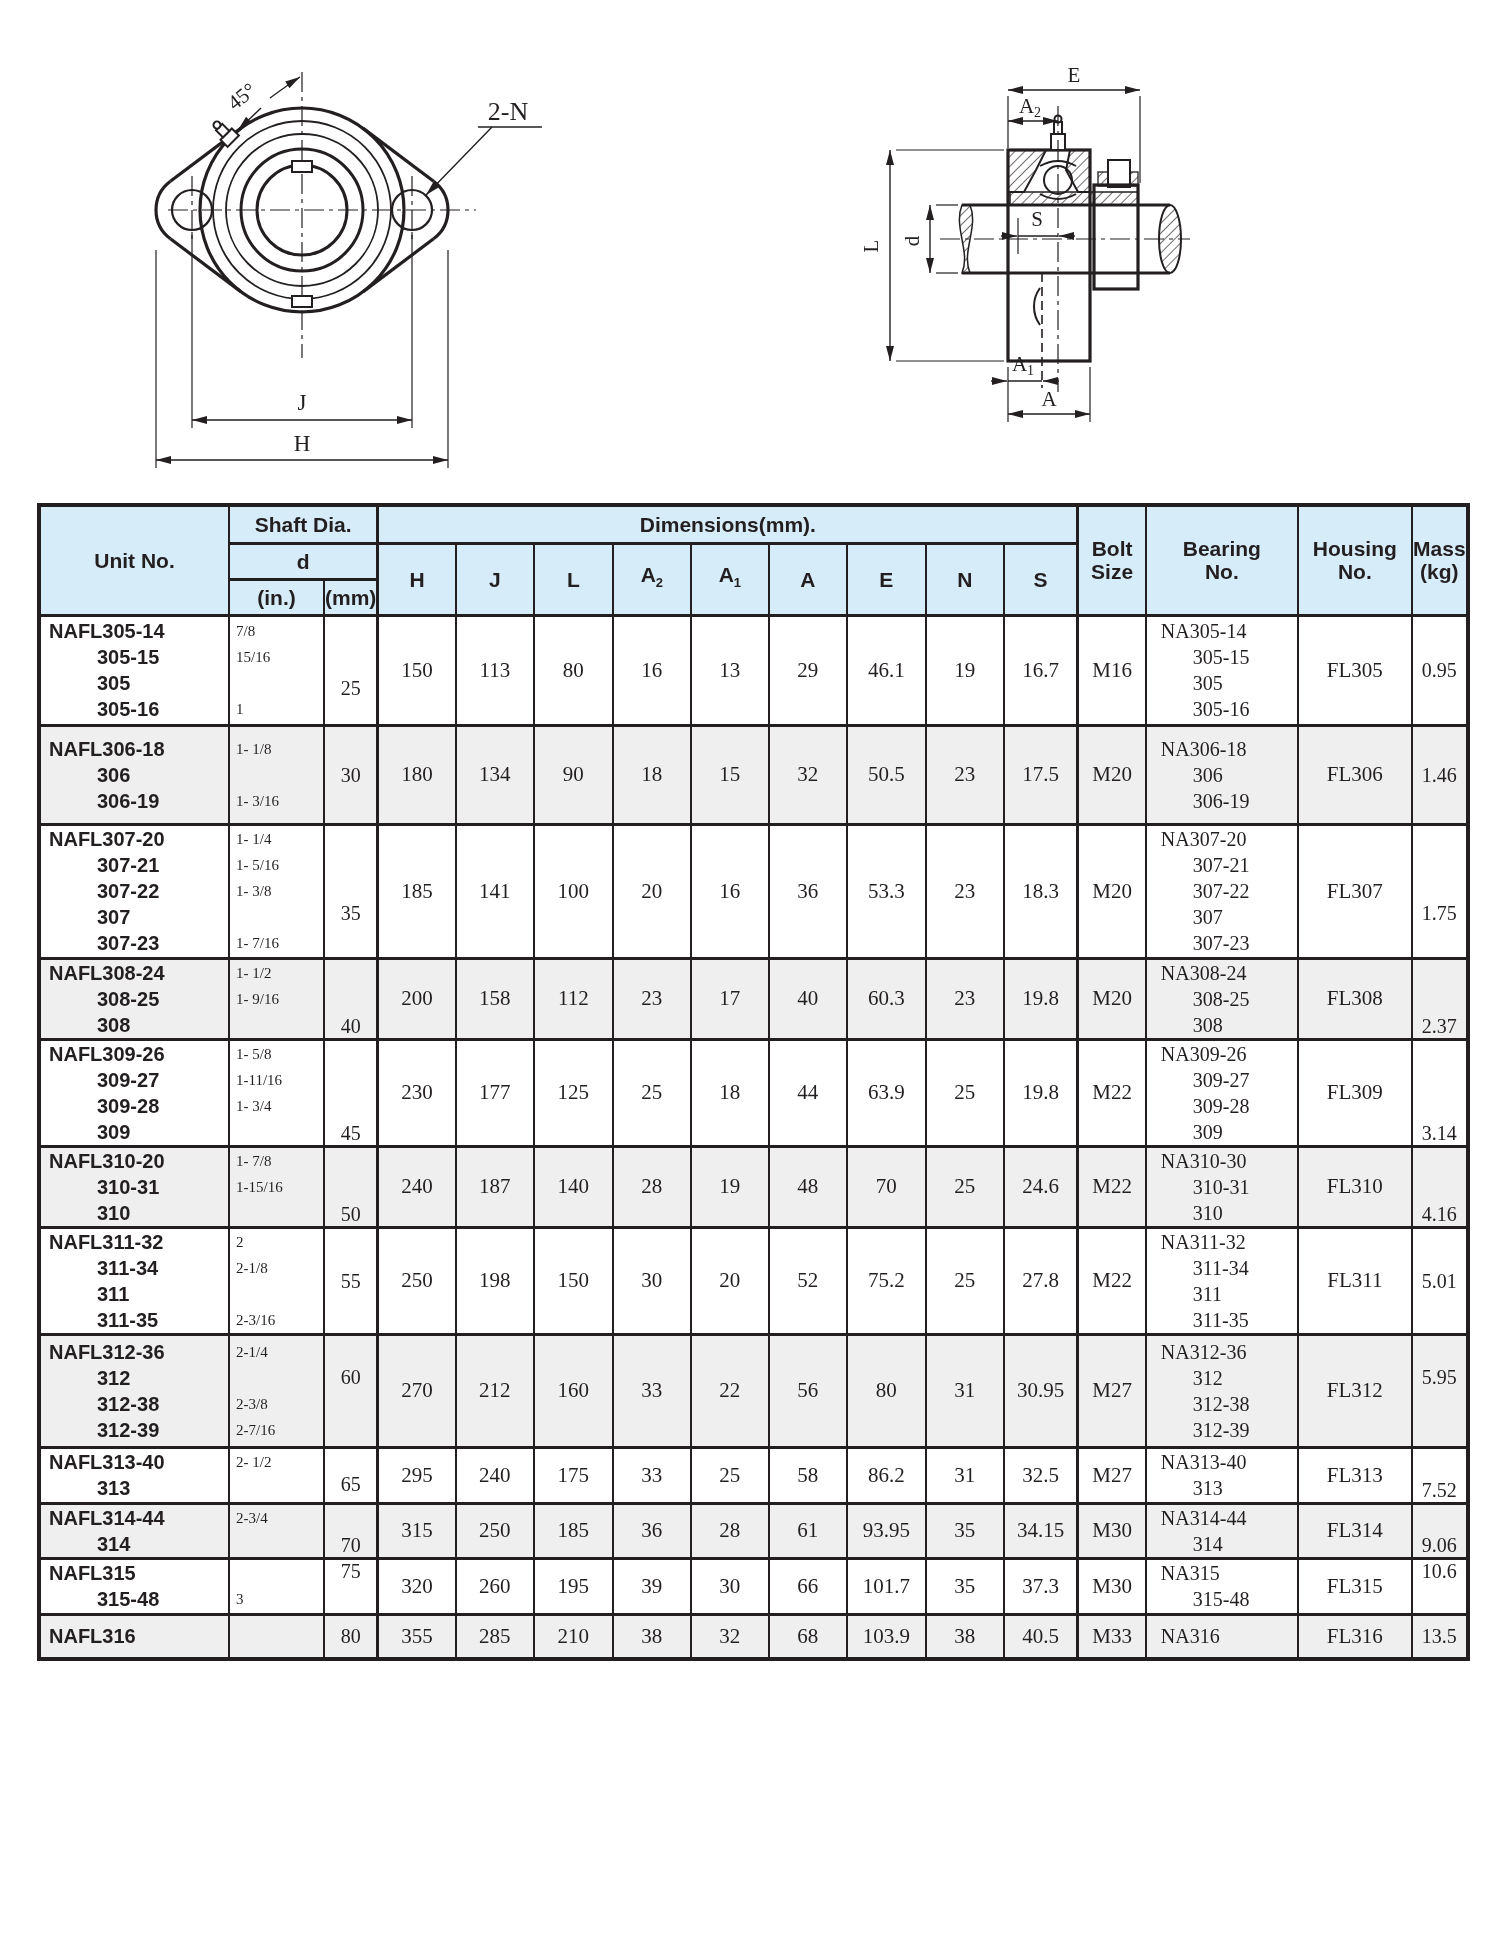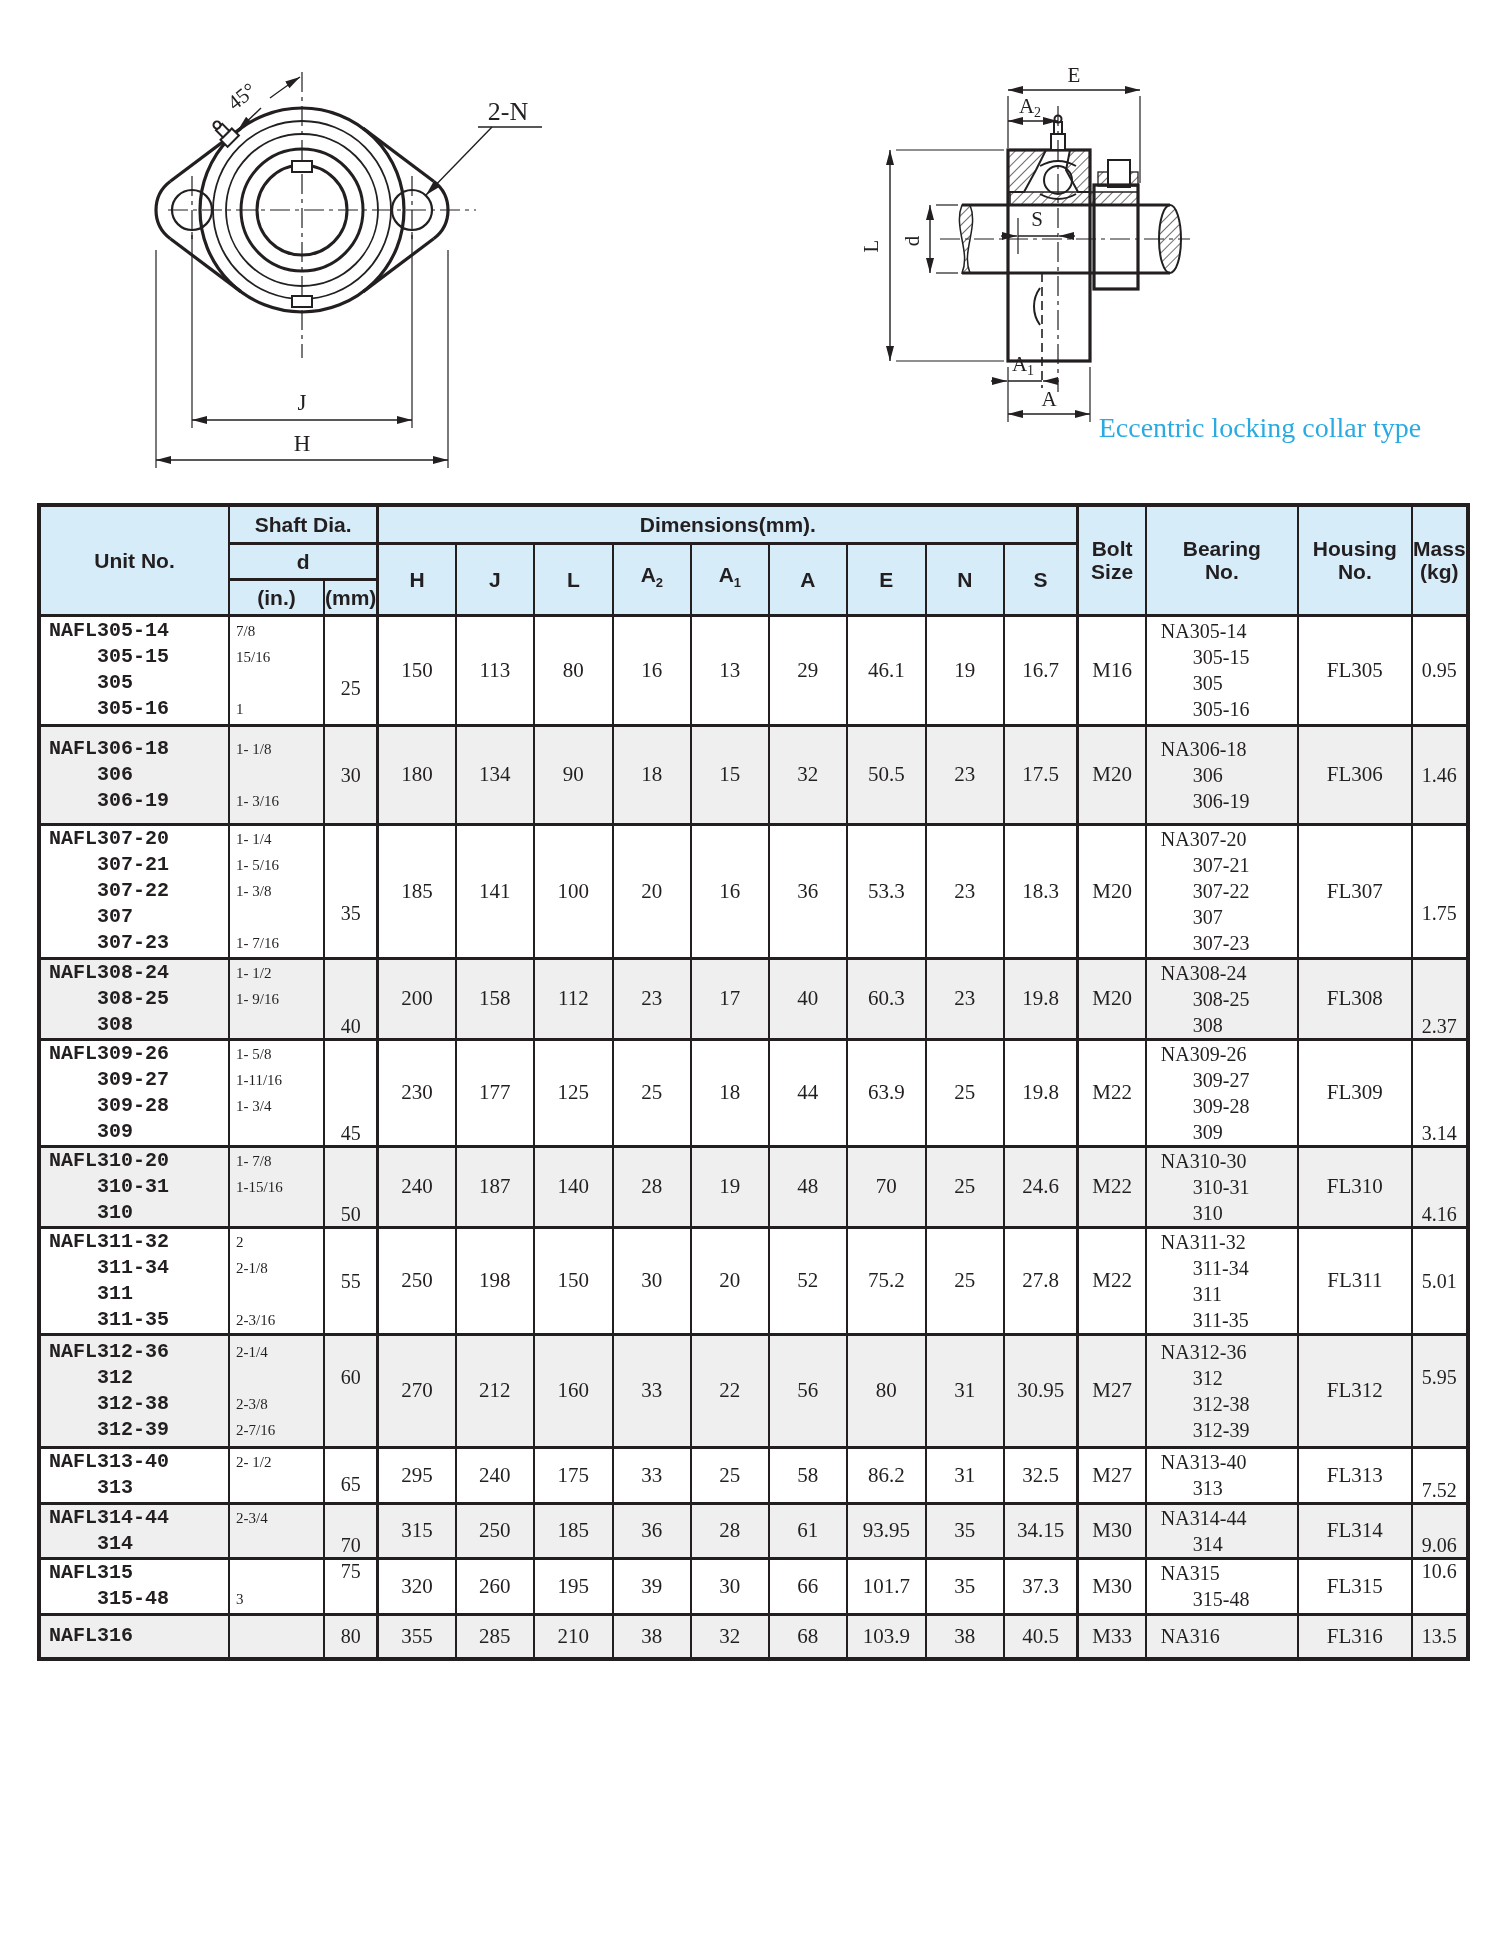--- a/index.html
+++ b/index.html
@@ -28,21 +28,21 @@
   table.spec{position:absolute;left:37px;top:503px;border-collapse:collapse;table-layout:fixed;border:4px solid var(--ink);background:#fff;}
   table.spec th,table.spec td{border-style:solid;border-color:var(--ink);border-width:3px 2px;padding:0;overflow:hidden;}
   table.spec thead th{background:var(--hdr);font-weight:bold;font-size:21px;line-height:23px;text-align:center;vertical-align:middle;}
   table.spec thead tr.h1{height:38px;} table.spec thead tr.h2{height:36px;} table.spec thead tr.h3{height:36px;}
   table.spec sub{font-size:13px;}
   .grp-l{border-left-width:3px !important;}
   tr.shaded td{background:var(--alt);}
   td{vertical-align:middle;}
   .lines{display:block;}
   .ln{height:26px;line-height:26px;white-space:pre;}
-  .td-unit{font-weight:bold;font-size:20px;text-align:left;font-family:Liberation Mono, monospace;}
+  .td-unit{font-weight:bold;font-size:20px;text-align:left;font-family:Liberation Sans, sans-serif;}
   .td-unit .ln{padding-left:8px;}
   .td-unit .ln.cont{padding-left:56px;}
   .td-in{font-family:"Liberation Serif","DejaVu Serif",serif;font-size:15px;text-align:left;}
   .td-in .ln{padding-left:6px;}
   .num{font-family:"Liberation Serif","DejaVu Serif",serif;font-size:21px;text-align:center;}
   .td-bearing{font-family:"Liberation Serif","DejaVu Serif",serif;font-size:20px;text-align:left;}
   .td-bearing .ln{padding-left:14px;}
   .td-bearing .ln.cont{padding-left:46px;}
   .td-pos{position:relative;}
   .posval{position:absolute;left:0;right:0;text-align:center;font-family:"Liberation Serif","DejaVu Serif",serif;font-size:20px;}
@@ -198,21 +198,20 @@
       <line class="dimline" x1="369" y1="341" x2="353" y2="341" marker-end="url(#arrS)"></line>
       <text class="dimtxt small" x="333" y="331"><tspan>A</tspan><tspan class="svgsub" dy="4">1</tspan></text>
 
       <line class="ext" x1="400" y1="327" x2="400" y2="382"></line>
       <line class="dimline" x1="318" y1="374" x2="400" y2="374" marker-start="url(#arrS)" marker-end="url(#arrS)"></line>
       <text class="dimtxt small" x="359" y="366">A</text>
     </g>
   </svg>
 
   <div class="title-block">
-    <div class="title-sub">Eccentric locking collar type</div>
   </div>
 
   <table class="spec">
     <colgroup>
       <col style="width:190px">
         <col style="width:95px">
         <col style="width:52px">
       <col style="width:78px">
         <col style="width:78px">
         <col style="width:79px">

